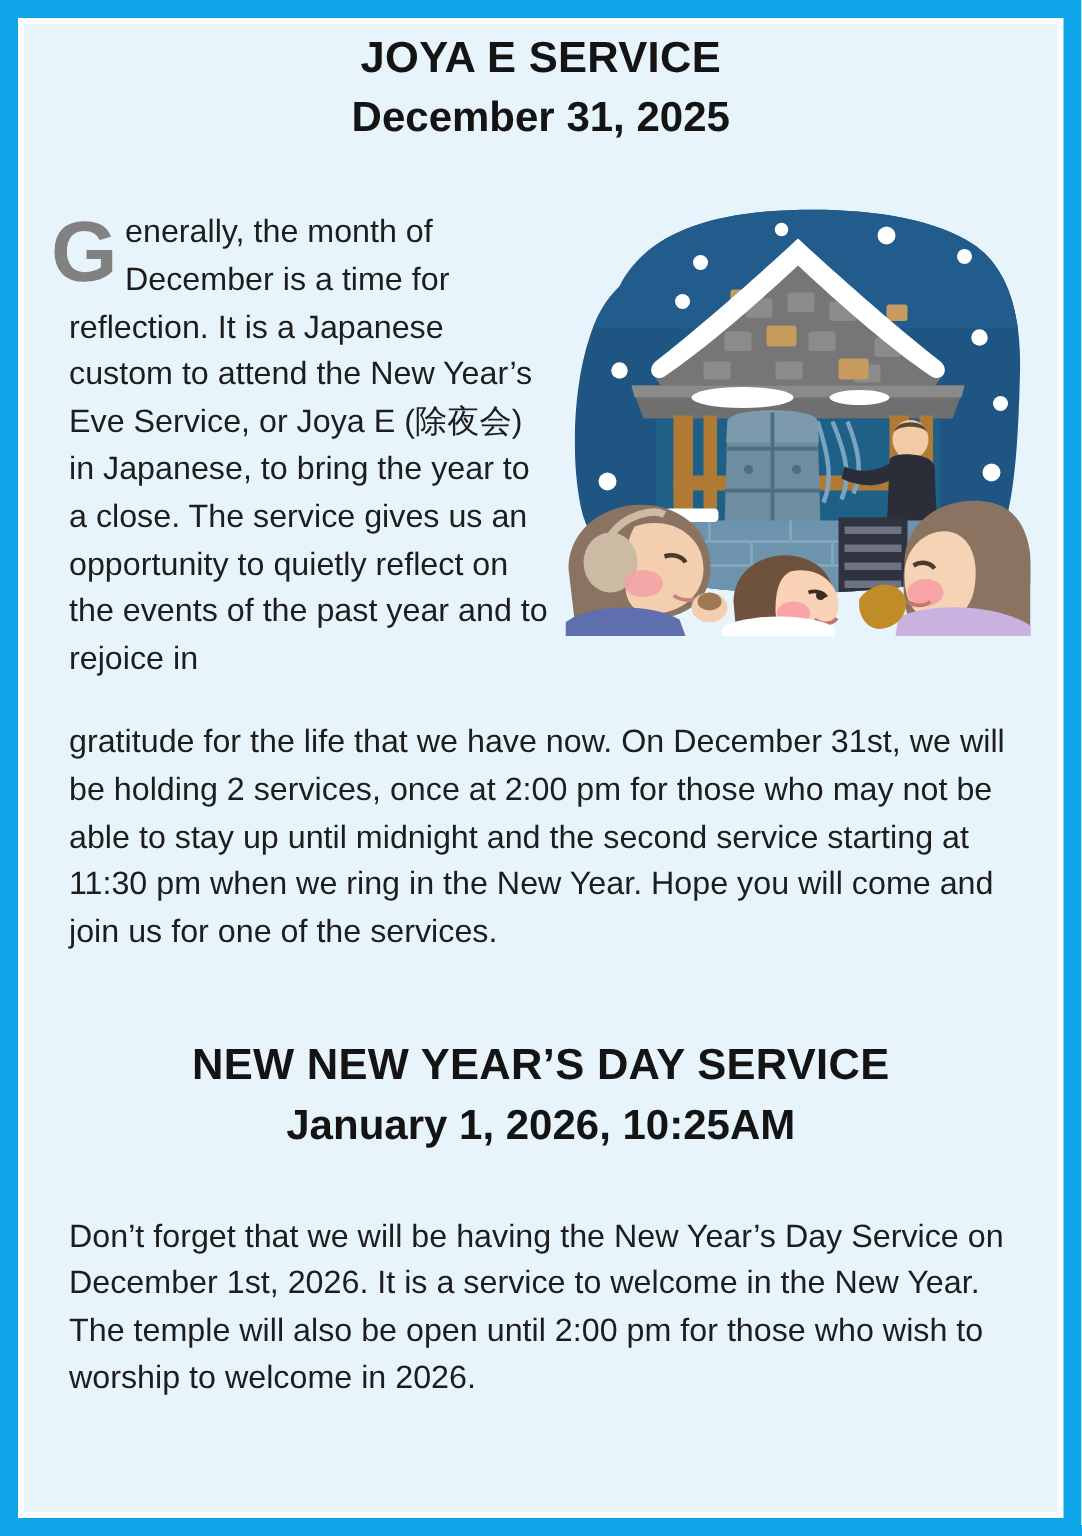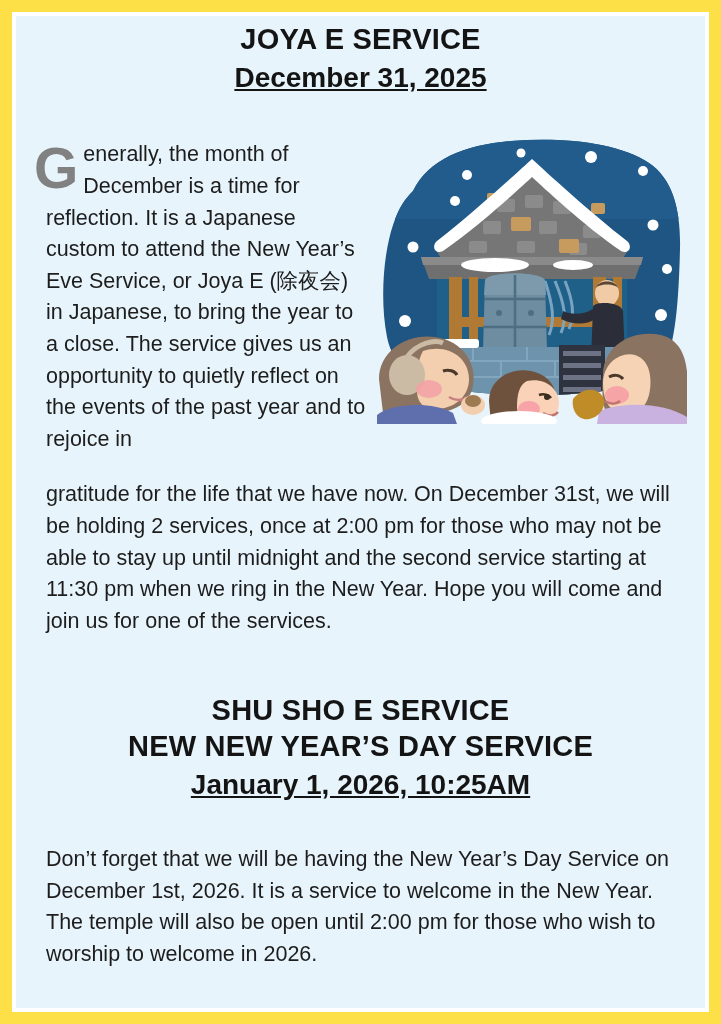--- a/index.html
+++ b/index.html
@@ -13,21 +13,21 @@
     overflow: hidden;
     font-family: "Liberation Sans", sans-serif;
   }
 
   
   .page {
     position: relative;
     width: 721px;
     height: 1024px;
     box-sizing: border-box;
-    background: #fde047;      
+    background: #0ea5e9;      
     padding: 12px;
   }
   .page-inner-gap {
     width: 100%;
     height: 100%;
     box-sizing: border-box;
     background: #ffffff;      
     padding: 4px;
   }
   .sheet {
@@ -50,21 +50,20 @@
     font-size: 29px;
     line-height: 1.22;
     letter-spacing: 0.2px;
     white-space: nowrap;
   }
   .heading-date {
     font-weight: bold;
     font-size: 28px;
     line-height: 1.5;
     white-space: nowrap;
-    text-decoration: underline;
   }
 
   
   .body-copy {
     color: #1d1d1d;
     font-size: 21.5px;
     line-height: 1.47;
     text-align: left;
   }
   .body-copy p { margin: 12px; }
@@ -291,21 +290,20 @@
       <div class="body-copy">
         <span class="dropcap">G</span>
         <p>enerally, the month of December is a time for reflection. It is a Japanese custom to attend the New Year’s Eve Service, or Joya E (除夜会) in Japanese, to bring the year to a close. The service gives us an opportunity to quietly reflect on the events of the past year and to rejoice in</p>
         <div class="clearer"></div>
         <p>gratitude for the life that we have now. On December 31st, we will be holding 2 services, once at 2:00 pm for those who may not be able to stay up until midnight and the second service starting at 11:30 pm when we ring in the New Year. Hope you will come and join us for one of the services.</p>
       </div>
 
       <div class="section-gap"></div>
 
       <div class="heading-block">
-        <div class="heading-line">SHU SHO E SERVICE</div>
         <div class="heading-line">NEW NEW YEAR’S DAY SERVICE</div>
         <div class="heading-date">January 1, 2026, 10:25AM</div>
       </div>
 
       <div class="intro-gap"></div>
 
       <div class="body-copy">
         <p>Don’t forget that we will be having the New Year’s Day Service on December 1st, 2026. It is a service to welcome in the New Year. The temple will also be open until 2:00 pm for those who wish to worship to welcome in 2026.</p>
       </div>
 

